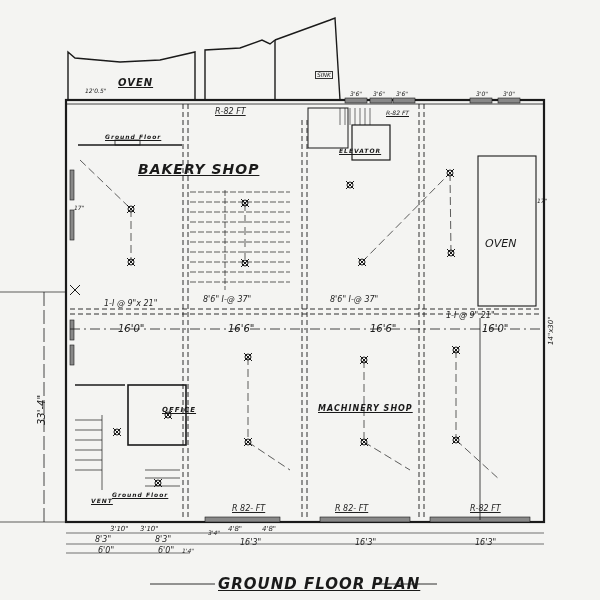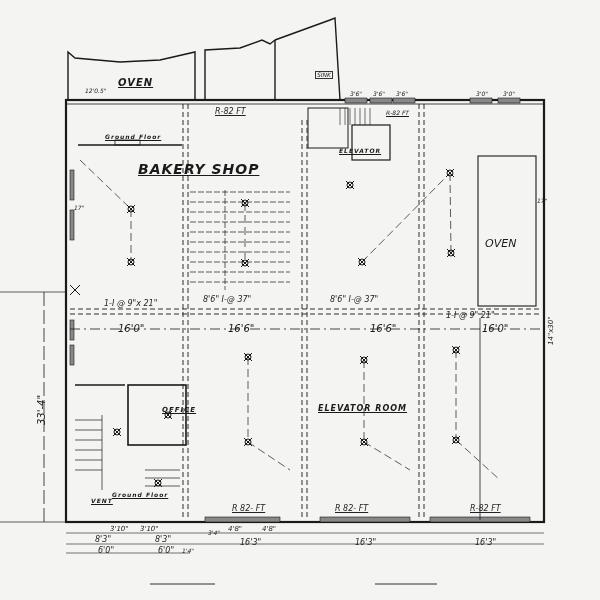--- a/index.html
+++ b/index.html
@@ -221,21 +221,21 @@
 
       <line x1="150" y1="584" x2="215" y2="584" stroke-width="0.9"></line>
       <line x1="375" y1="584" x2="437" y2="584" stroke-width="0.9"></line>
     </g>
   </svg>
 
   
   <span class="lbl room" style="left:118px;top:78px;font-size:10px;">OVEN</span>
   <span class="lbl room" style="left:138px;top:162px;font-size:14px;">BAKERY SHOP</span>
   <span class="lbl" style="left:485px;top:238px;font-size:11px;">OVEN</span>
-  <span class="lbl room" style="left:318px;top:405px;font-size:8px;">ELEVATOR ROOM</span>
+  <span class="lbl room" style="left:318px;top:405px;font-size:8px;">MACHINERY SHOP</span>
   <span class="lbl room" style="left:143px;top:407px;font-size:7px;padding-left:19px;">OFFICE</span>
   <span class="lbl room small" style="left:339px;top:148px;">ELEVATOR</span>
   <span class="lbl room small" style="left:91px;top:498px;">VENT</span>
   <span class="lbl small" style="left:315px;top:71px;border:1px solid #333;padding:0 1px;">SINK</span>
   <span class="lbl room small" style="left:105px;top:134px;">Ground Floor</span>
   <span class="lbl room small" style="left:112px;top:492px;">Ground Floor</span>
 
   
   <span class="lbl dim" style="left:104px;top:300px;">1-I @ 9"x 21"</span>
   <span class="lbl dim" style="left:203px;top:296px;">8'6" I-@ 37"</span>
@@ -276,13 +276,14 @@
   <span class="lbl small" style="left:350px;top:91px;">3'6"</span>
   <span class="lbl small" style="left:373px;top:91px;">3'6"</span>
   <span class="lbl small" style="left:396px;top:91px;">3'6"</span>
   <span class="lbl small" style="left:476px;top:91px;">3'0"</span>
   <span class="lbl small" style="left:503px;top:91px;">3'0"</span>
   <span class="lbl small" style="left:537px;top:198px;">17"</span>
   <span class="lbl small" style="left:74px;top:205px;">17"</span>
   <span class="lbl small" style="left:85px;top:88px;">12'0.5"</span>
 
   
+  <span class="lbl title" style="left:218px;top:577px;">GROUND FLOOR PLAN</span>
 </div>
 
 </body></html>

